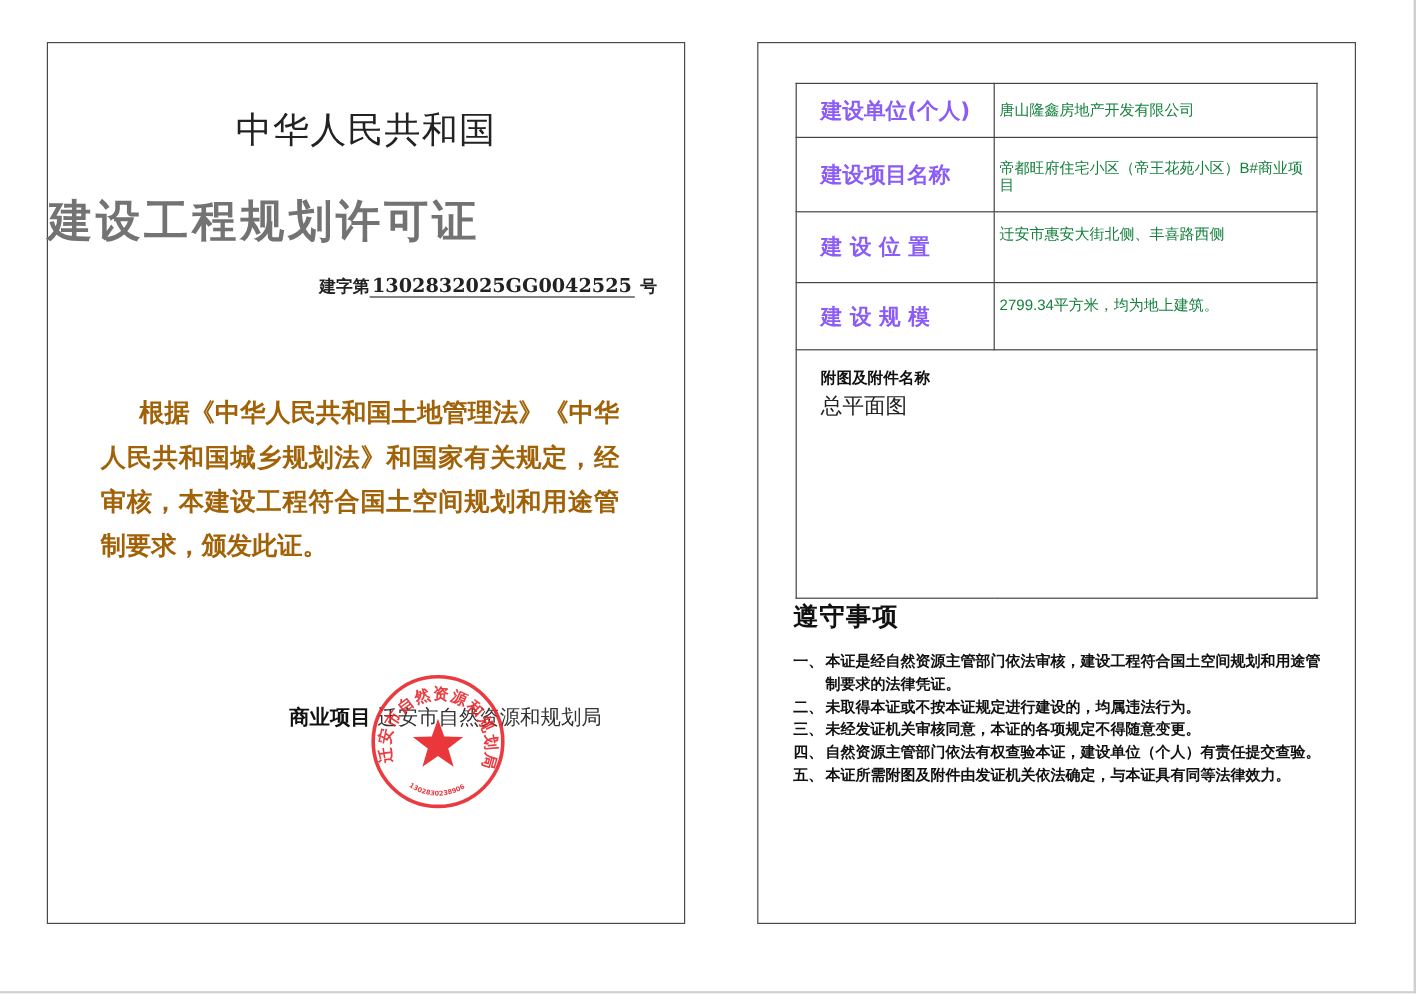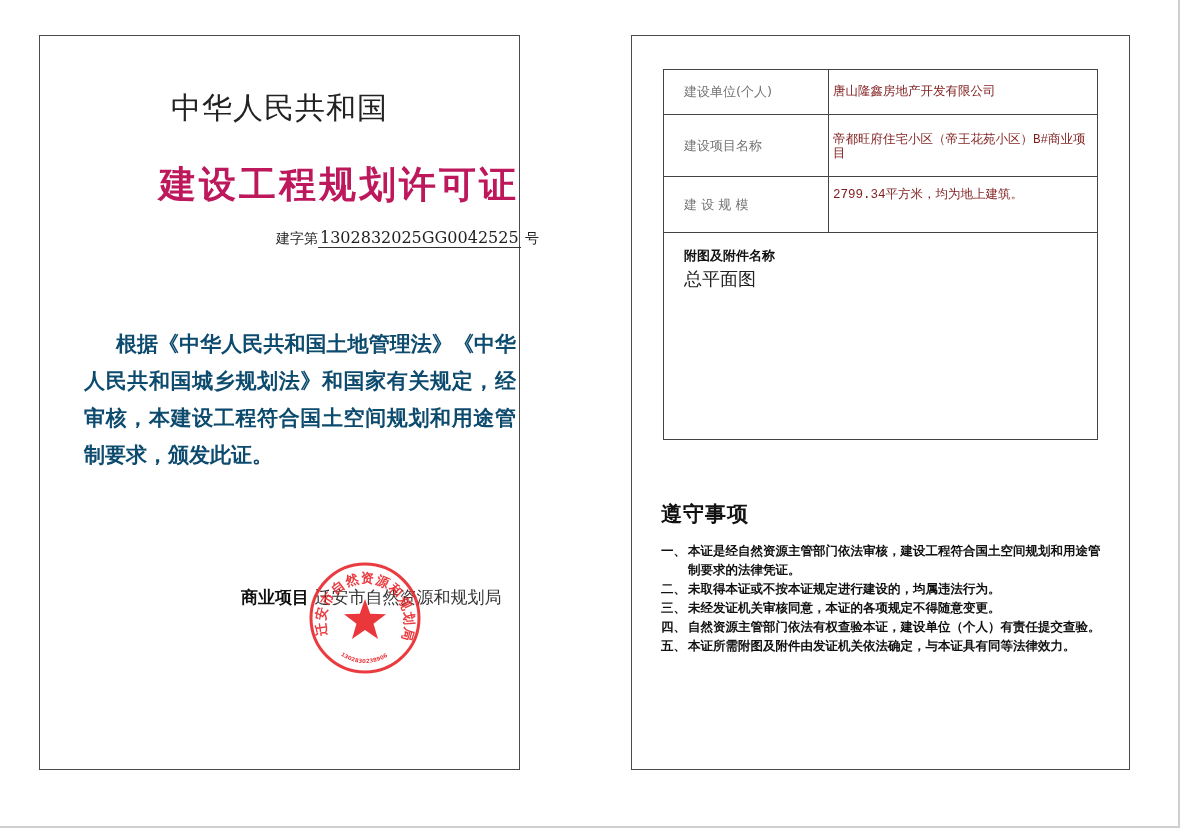--- a/index.html
+++ b/index.html
@@ -7,44 +7,45 @@
     width: 1180px; height: 828px; position: relative; overflow: hidden;
     background: #ffffff;
     font-family: "DejaVu Sans", "Liberation Sans", sans-serif;
     color: #111;
   }
   .edge-right { position: absolute; left: 1178px; top: 0; width: 2px; height: 828px; background: #cfcfcf; }
   .edge-bottom { position: absolute; left: 0; top: 826px; width: 1180px; height: 2px; background: #cfcfcf; }
 
   
   .panel-left {
-    position: absolute; left: 39px; top: 35px; width: 481px; height: 735px;
+    position: absolute; left: 39px; top: 35px; width: 532px; height: 735px;
     border: 1.5px solid #4a4a4a; box-sizing: border-box; background: #fff;
   }
   .country {
     position: absolute; left: 0; width: 100%; top: 52px; text-align: center;
     font-family: "DejaVu Serif", "Liberation Serif", serif;
     font-size: 30px; letter-spacing: 1px; color: #222; font-weight: normal;
   }
   .cert-title {
-    position: absolute; left: 0; width: 100%; top: 124px; text-align: right;
-    font-size: 37px; font-weight: bold; letter-spacing: 3px; color: #be185d; font-family: Liberation Mono, monospace;
+    position: absolute; left: 0; width: 100%; top: 124px; text-align: left;
+    font-size: 37px; font-weight: bold; letter-spacing: 3px; color: #737373; font-family: Liberation Mono, monospace;
   }
   .cert-no {
-    position: absolute; left: 236px; top: 192px; font-size: 14px; color: #222;
+    position: absolute; left: 226px; top: 192px; font-size: 14px; color: #222;
     white-space: nowrap;
+    font-weight: bold;
   }
   .cert-no .num {
     display: inline-block; min-width: 186px; border-bottom: 1px solid #333;
     font-family: "DejaVu Serif", "Liberation Serif", serif; font-size: 16px;
     padding: 0 2px; letter-spacing: 0;
   }
   .basis {
     position: absolute; left: 44px; top: 290px; width: 432px;
-    font-size: 21px; line-height: 37px; color: #0c4a6e; font-weight: bold;
+    font-size: 21px; line-height: 37px; color: #a16207; font-weight: bold;
     text-indent: 32px; text-align: justify;
   }
   .issuer {
     position: absolute; left: 201px; top: 550px; font-size: 17px; white-space: nowrap;
   }
   .issuer .lbl { font-weight: bold; }
   .issuer .val { font-family: "DejaVu Serif", "Liberation Serif", serif; color: #333; }
   .issue-date {
     position: absolute; left: 205px; top: 593px; font-size: 17px; white-space: nowrap;
     font-family: "DejaVu Serif", "Liberation Serif", serif; color: #222;
@@ -58,25 +59,25 @@
   .panel-right {
     position: absolute; left: 631px; top: 35px; width: 499px; height: 735px;
     border: 1.5px solid #4a4a4a; box-sizing: border-box; background: #fff;
   }
   .info-table {
     position: absolute; left: 31px; top: 33px; width: 435px;
     border-collapse: collapse; table-layout: fixed;
   }
   .info-table td { border: 1.5px solid #444; vertical-align: middle; }
   .info-table td.k {
-    width: 143px; font-weight: normal; font-size: 13px; padding-left: 20px; color: #737373;
+    width: 143px; font-weight: bold; font-size: 18px; padding-left: 20px; color: #8b5cf6;
   }
   .info-table td.v {
-    font-family: Liberation Mono, monospace; font-size: 12.5px;
-    padding: 0 6px 0 4px; color: #7f1d1d; line-height: 14px;
+    font-family: Liberation Sans, sans-serif; font-size: 12.5px;
+    padding: 0 6px 0 4px; color: #15803d; line-height: 14px;
   }
   .info-table tr.r1 td { height: 42px; }
   .info-table tr.r2 td { height: 43px; }
   .info-table tr.r3 td { height: 47px; }
   .info-table tr.r4 td { height: 44px; }
   .info-table td.v.top { vertical-align: top; padding-top: 11px; }
   .info-table td.v.top2 { vertical-align: top; padding-top: 18px; }
   .info-table tr.r5 td { height: 180px; vertical-align: top; padding: 14px 0 12px 20px; margin-top: 24px; }
   .attach-title { font-weight: bold; font-size: 13px; color: #111; }
   .attach-val { font-family: "DejaVu Serif", "Liberation Serif", serif; font-size: 18px; color: #222; margin-top: 2px; }
@@ -130,20 +131,24 @@
   <table class="info-table">
     <tbody>
         <tr class="r1">
       <td class="k">建设单位(个人)</td>
       <td class="v">唐山隆鑫房地产开发有限公司</td>
     </tr>
     <tr class="r2">
       <td class="k">建设项目名称</td>
       <td class="v top2">帝都旺府住宅小区（帝王花苑小区）B#商业项目</td>
     </tr>
+    <tr class="r3">
+      <td class="k">建 设 位 置</td>
+      <td class="v top">迁安市惠安大街北侧、丰喜路西侧</td>
+    </tr>
     <tr class="r4">
       <td class="k">建 设 规 模</td>
       <td class="v top">2799.34平方米，均为地上建筑。</td>
     </tr>
     <tr class="r5">
       <td colspan="2">
         <div class="attach-title">附图及附件名称</div>
         <div class="attach-val">总平面图</div>
       </td>
     </tr>

